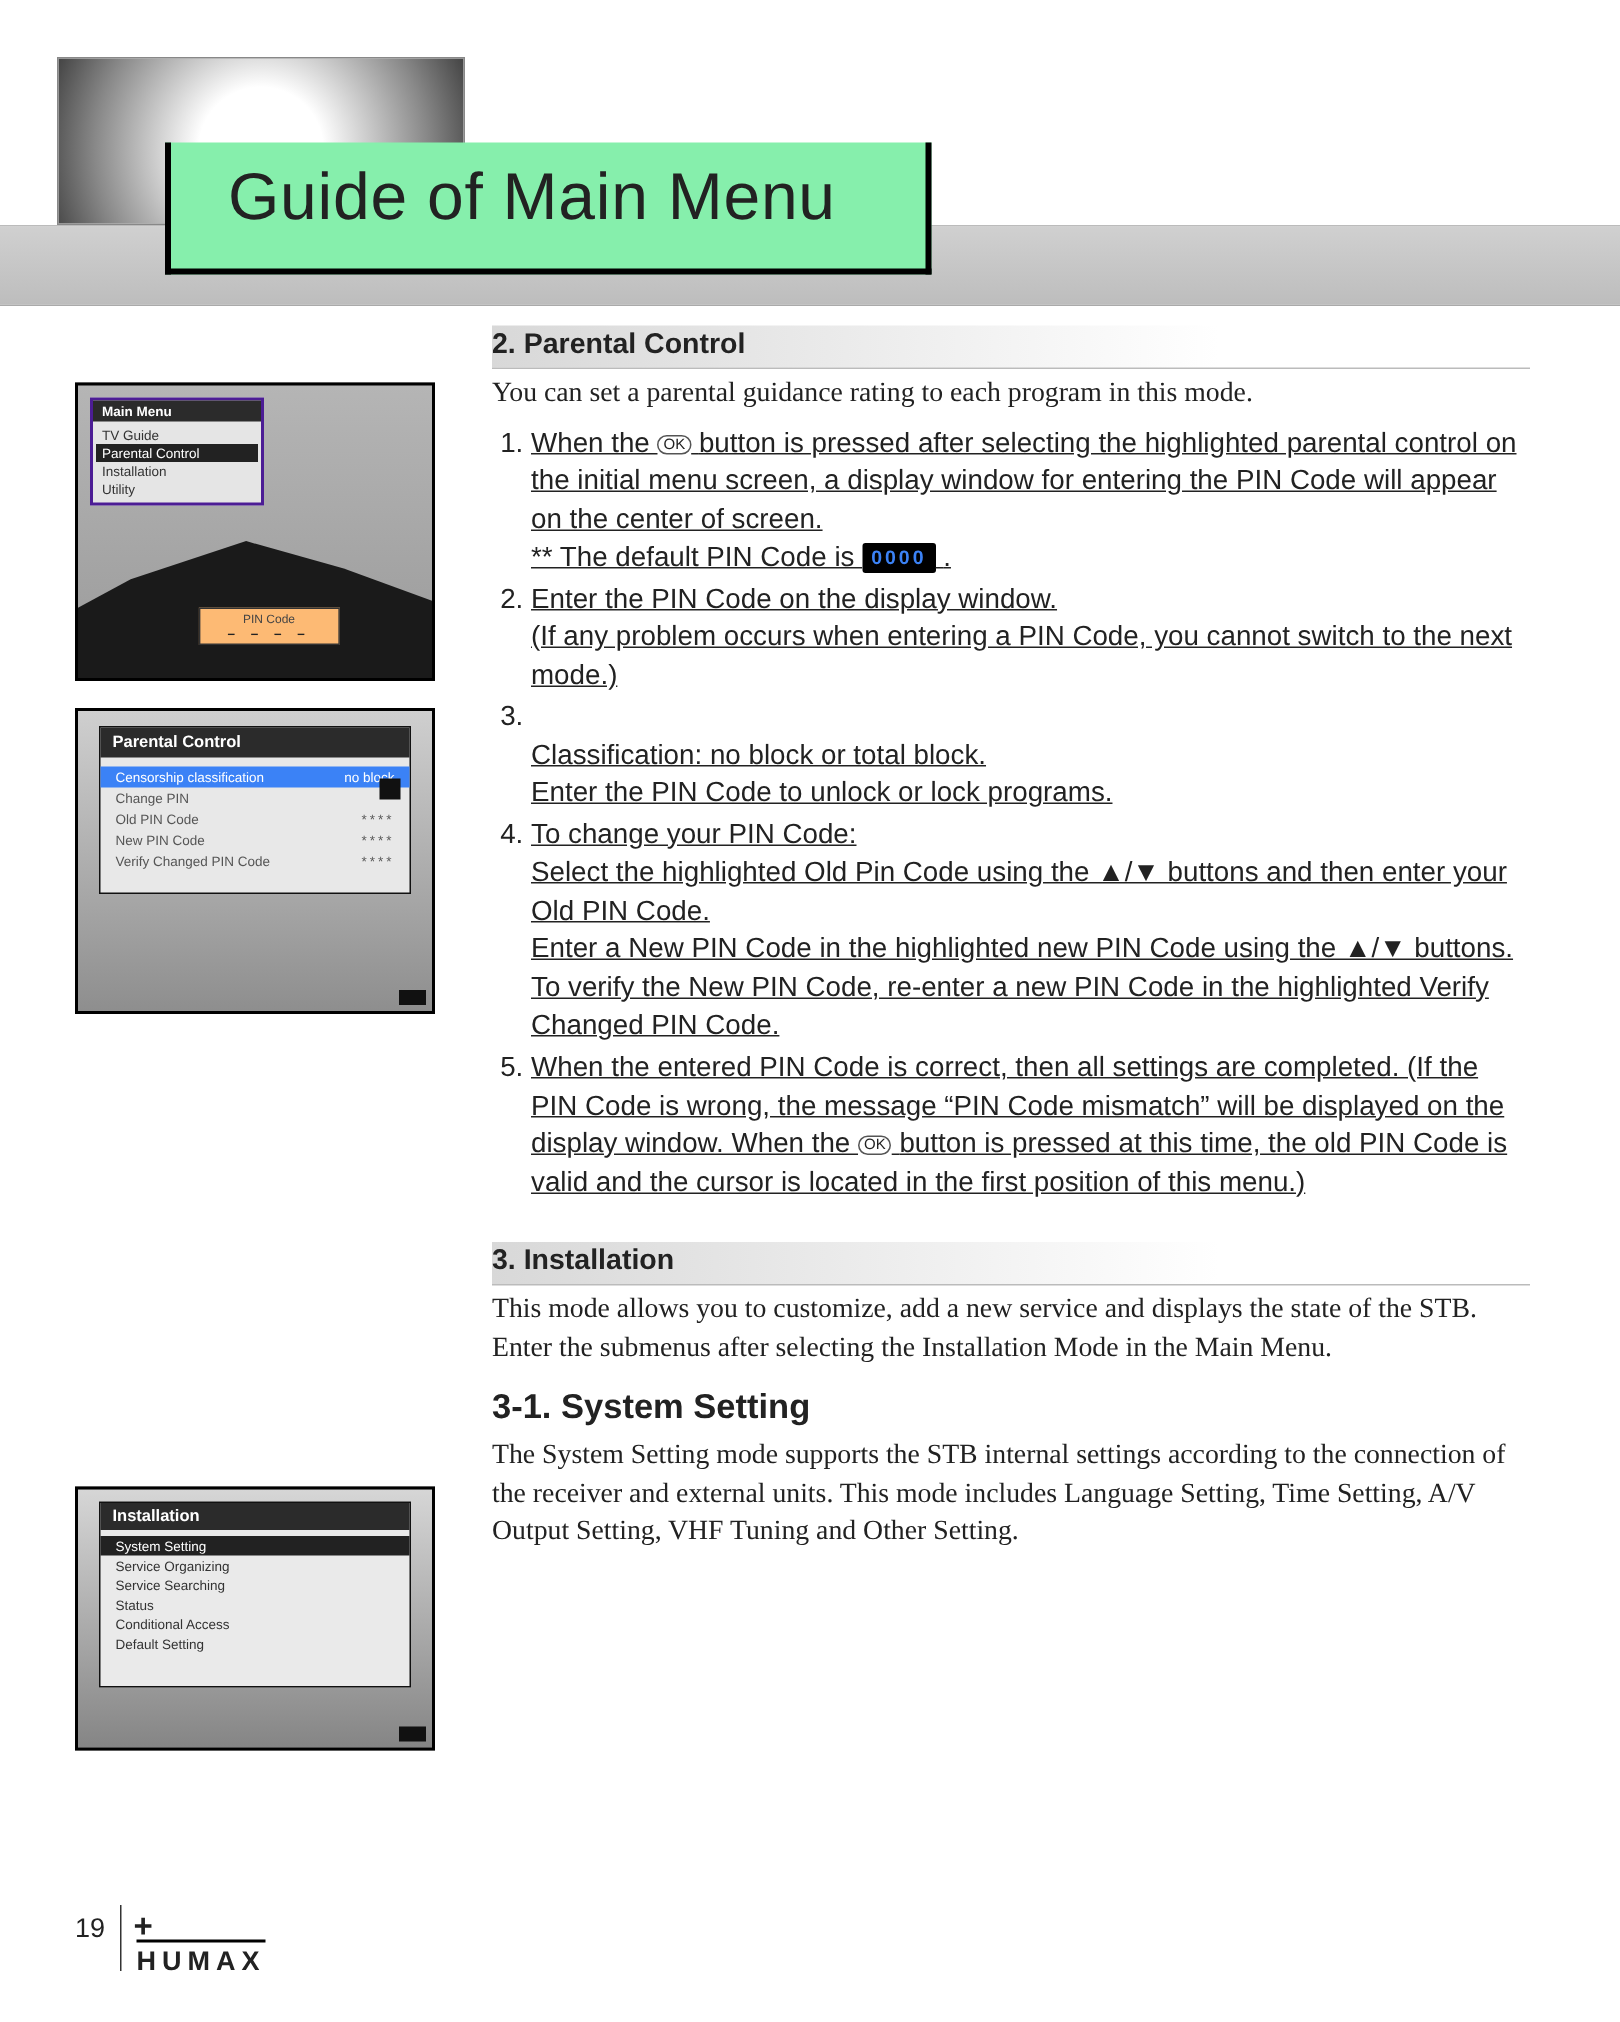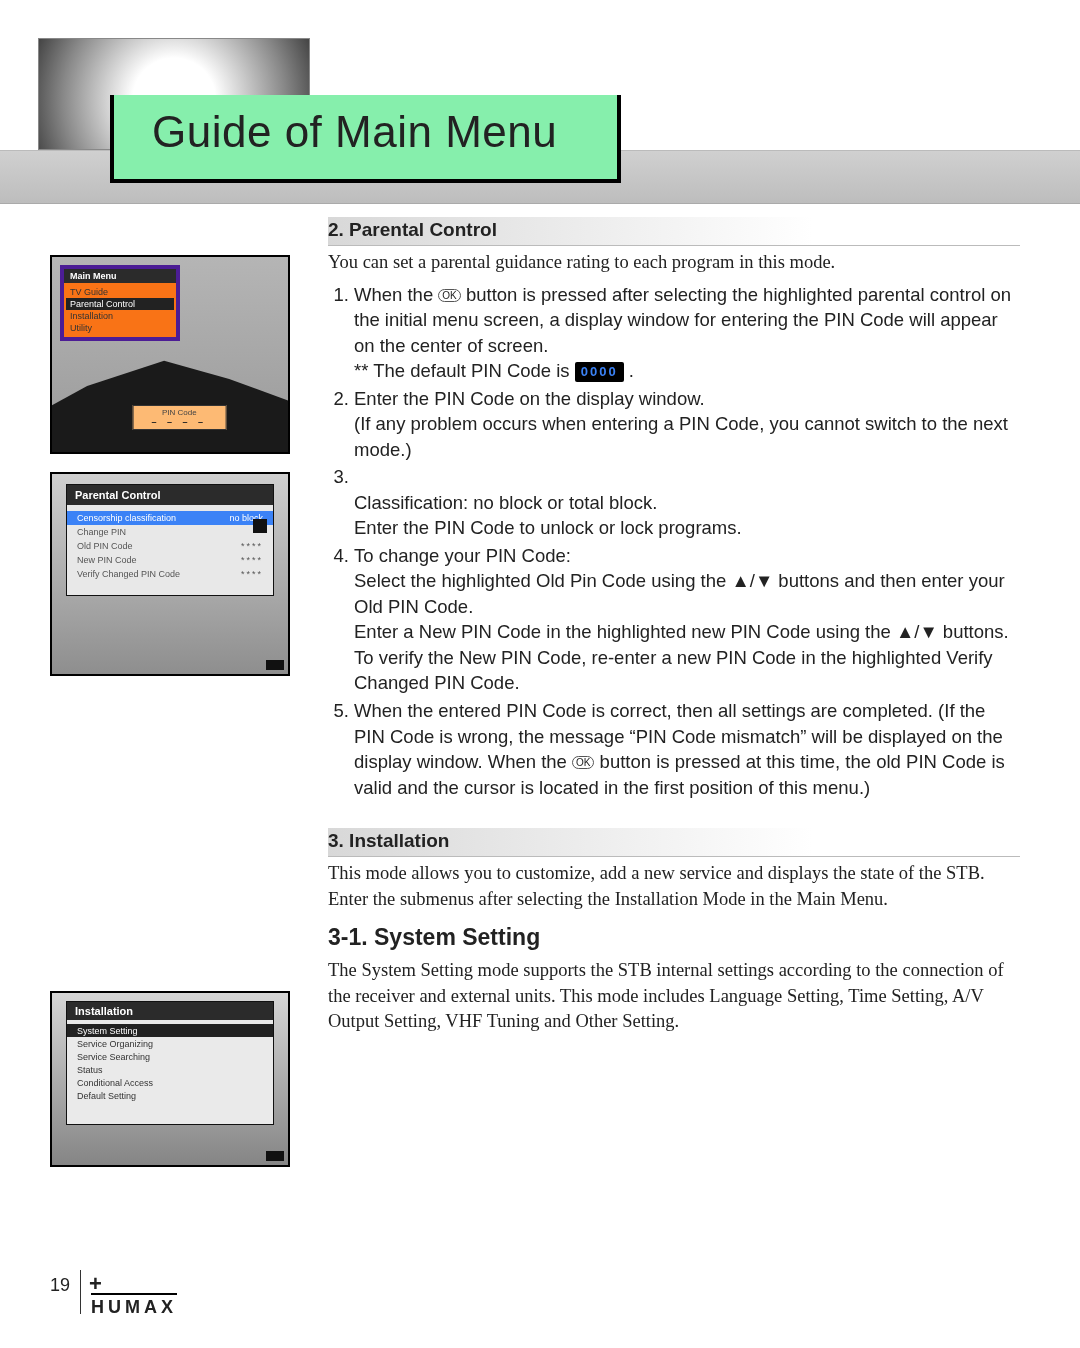--- a/index.html
+++ b/index.html
@@ -70,21 +70,21 @@
     border-bottom: 1px solid #bbb;
   }
   .sub-title {
     font-weight: bold;
     font-size: 23px;
     margin: 10px 0 4px 0;
   }
 
   .intro { margin: 0 0 6px 0; font-family: Liberation Serif, serif; }
 
-  ol.steps { margin: 0 0 0 4px; padding-left: 22px; }
+  ol.steps { margin: 0 0 0 4px; padding-left: 22px; text-decoration: underline; }
   ol.steps > li { margin-bottom: 2px; }
 
   .ok-btn {
     display: inline-block;
     border: 1.5px solid #555;
     border-radius: 9px;
     font-size: 10px;
     padding: 0 3px;
     vertical-align: 2px;
     line-height: 1.1;
@@ -125,21 +125,21 @@
   }
   .tv1 .pin-entry {
     position:absolute; bottom:22px; left:50%; transform:translateX(-40%);
     background:#fdba74; border:1px solid #333;
     font-size:9px; padding:2px 18px;
   }
   .tv1 .pin-entry .lbl { color:#444; font-size:8px; display:block; text-align:center; }
   .tv1 .pin-entry .dashes { letter-spacing:4px; font-weight:bold; }
 
   .panel {
-    position:absolute; background:#f97316; border:4px solid #4c1d95;
+    position:absolute; background:#e5e5e5; border:2px solid #4c1d95;
     font-size:9px; color:#111;
   }
   .panel .ph { background:#2b2b2b; color:#fff; padding:2px 6px; font-weight:bold; }
   .panel ul { list-style:none; margin:0; padding:3px 6px; }
   .panel ul li { padding:1px 0; color:#333; white-space:nowrap; }
   .panel ul li.hi { background:#222; color:#fff; padding:1px 4px; margin:0 -4px; }
 
   .tv1 .panel { left:8px; top:8px; width:112px; }
 
   

